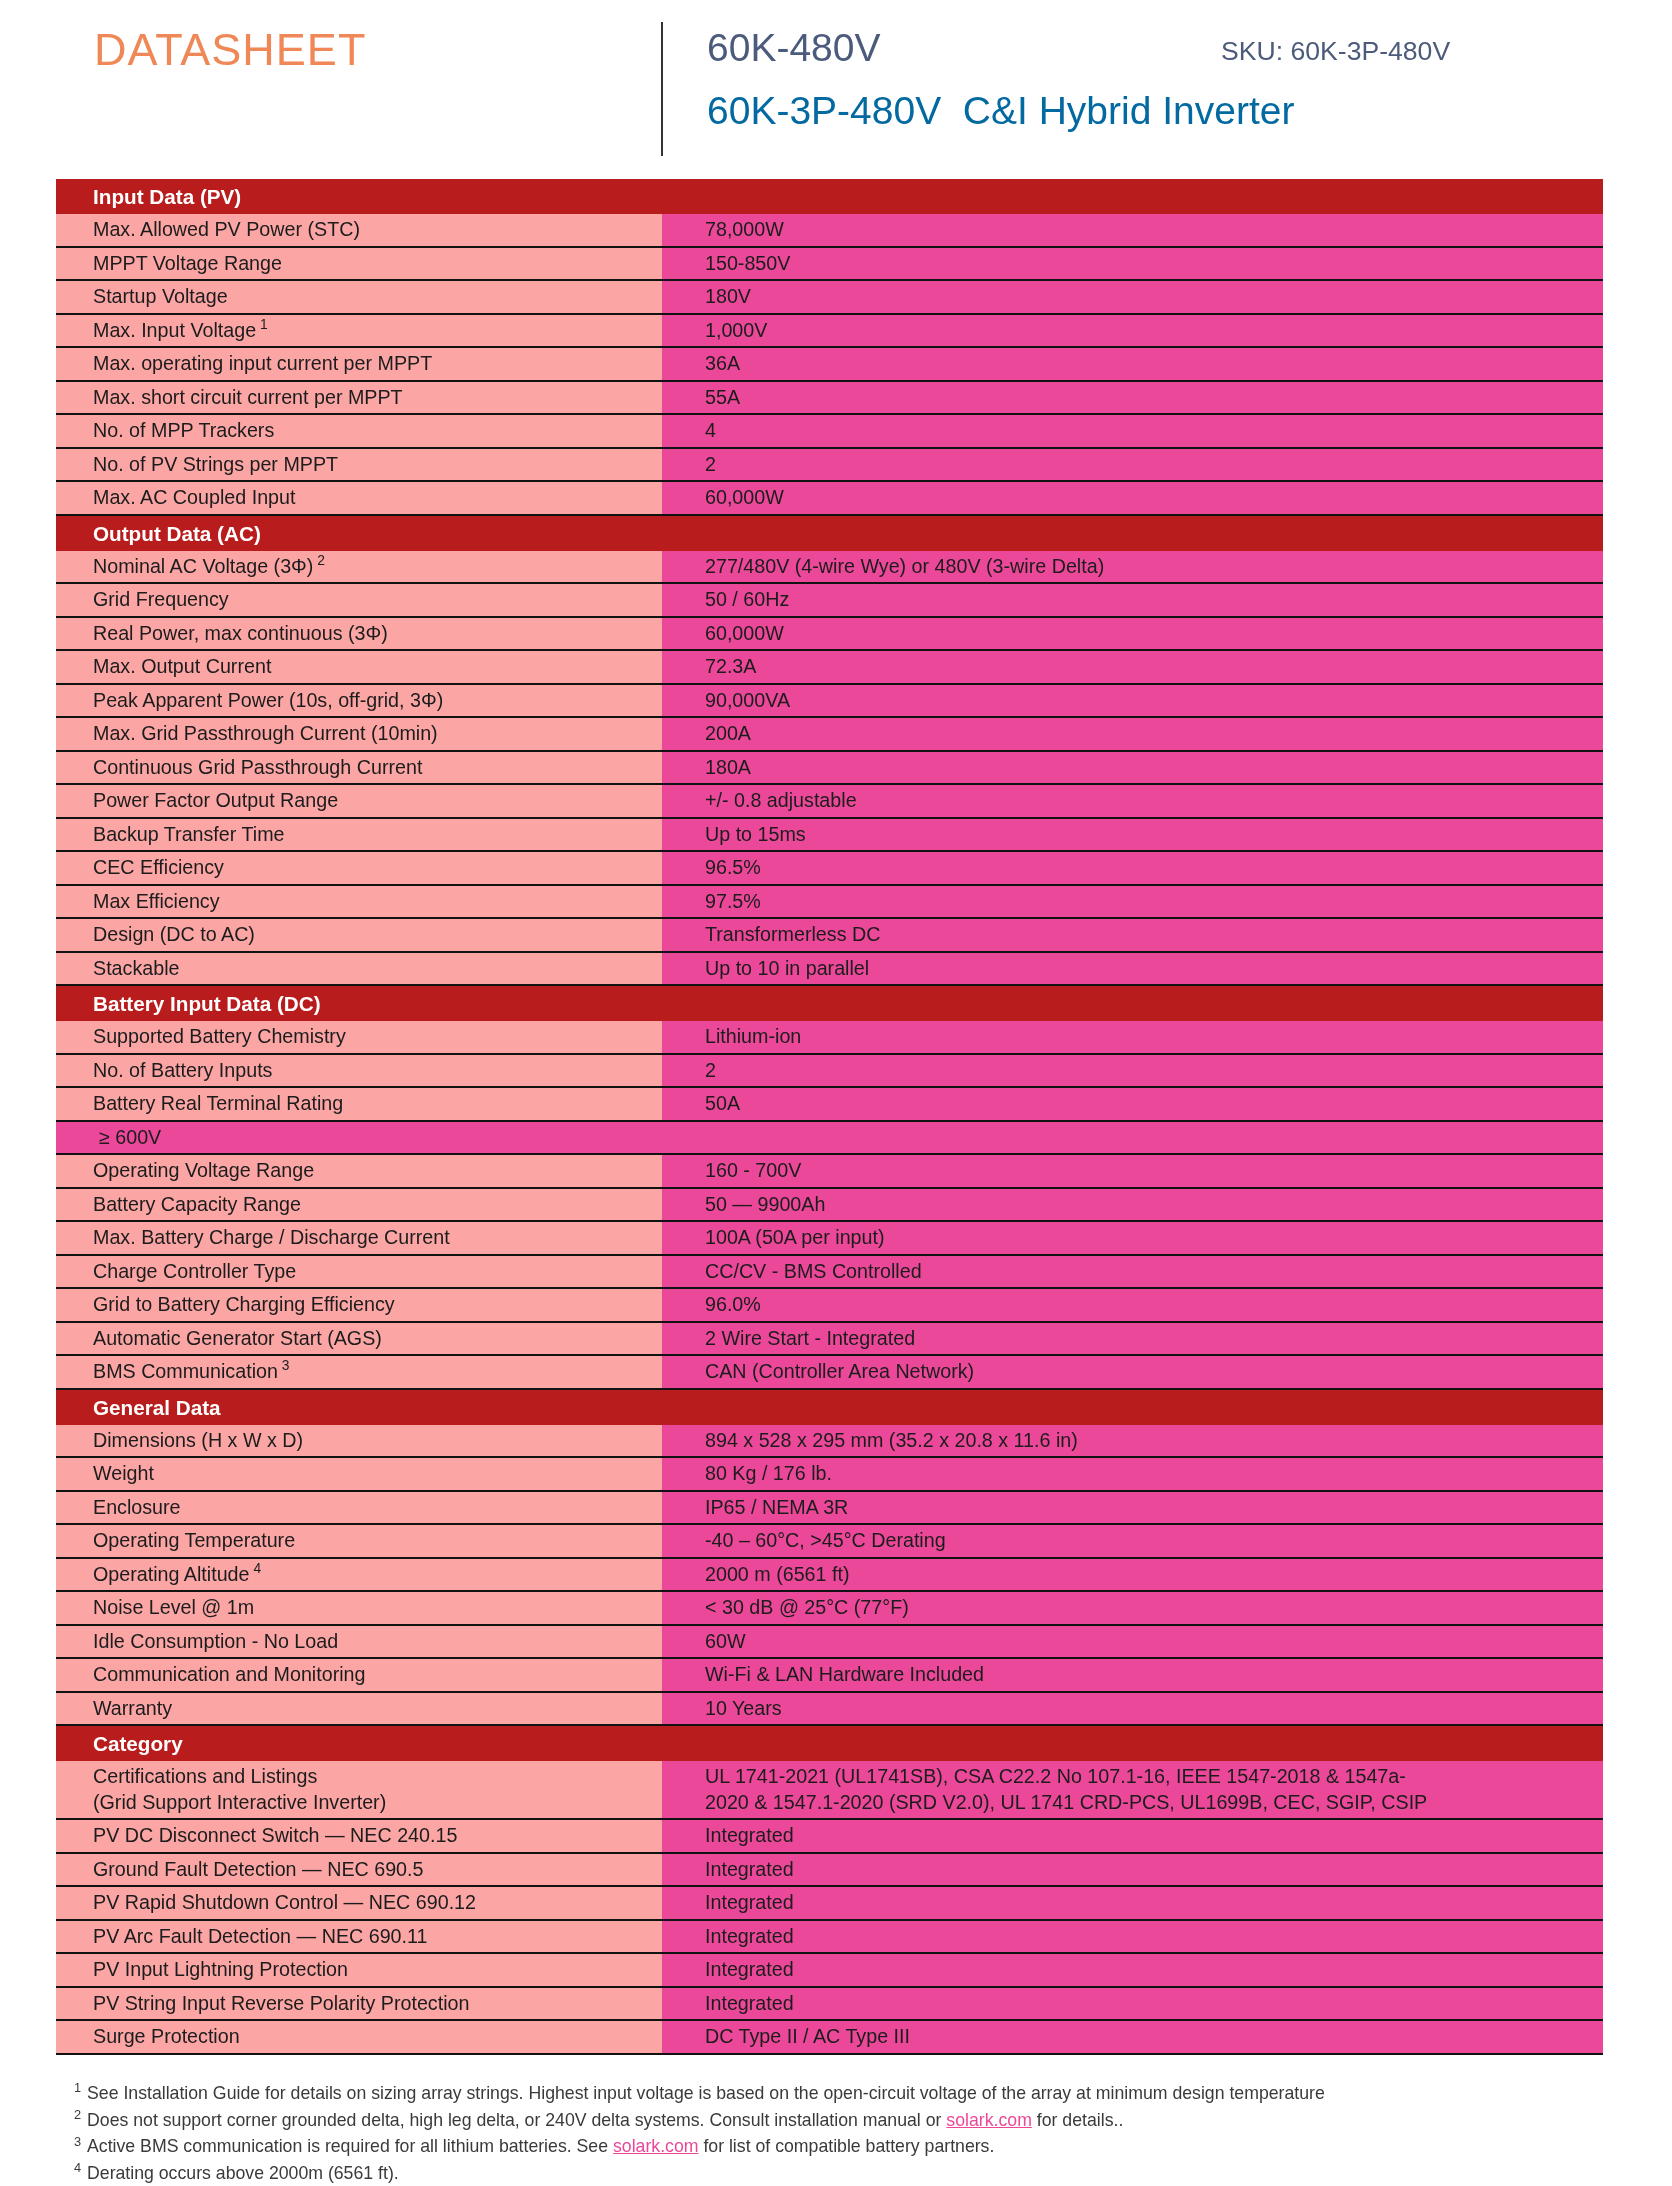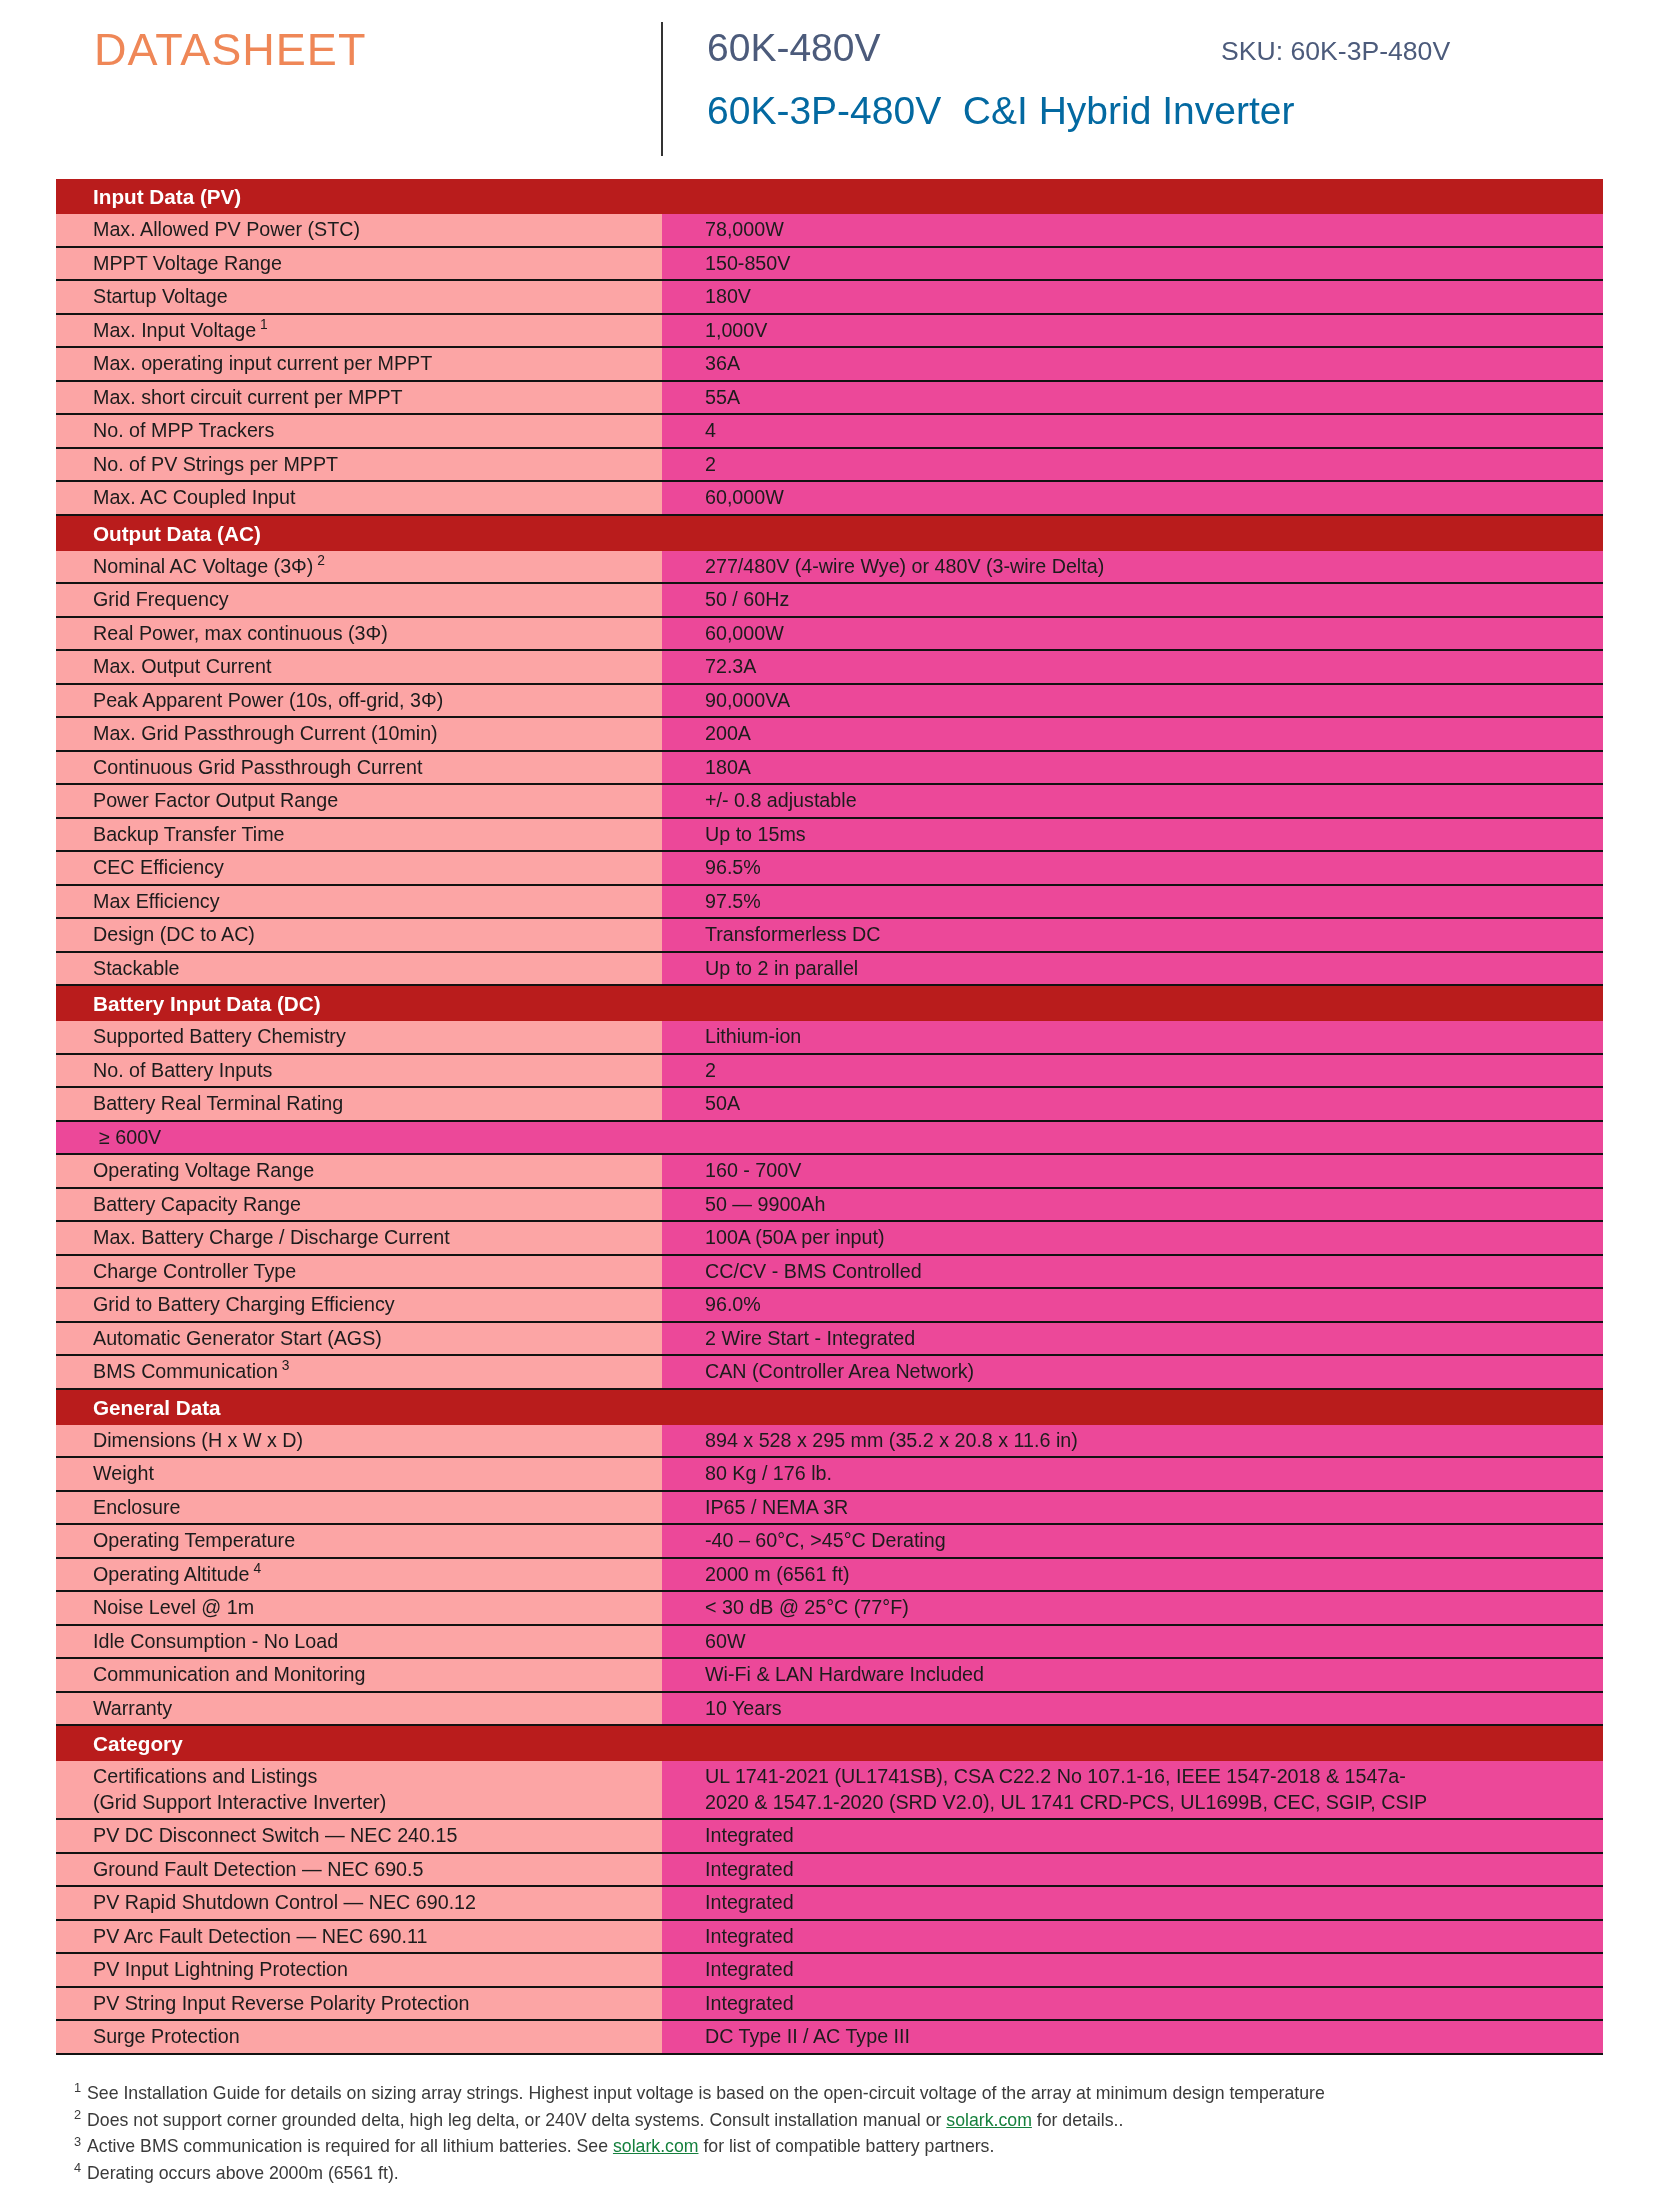--- a/index.html
+++ b/index.html
@@ -41,21 +41,21 @@
   .cell.label{flex:none;width:606px;background:#fca5a5;padding:0 11.8px 0 37px;}
   .cell.value{flex:1;padding-left:43px;background:#ec4899;}
   .spec-row .line{height:31.5px;line-height:31.5px;font-size:19.7px;white-space:nowrap;}
   .spec-row.tall .cell{padding-top:3px;padding-bottom:3px;}
   .spec-row.tall .line{height:25.6px;line-height:25.6px;}
   sup.fn-ref{font-size:13.8px;margin-left:3.9px;vertical-align:super;line-height:0;}
   
   .footnotes{margin:25.6px 0 0 74px;color:#3A3A3A;}
   .footnote{font-size:17.7px;line-height:26.6px;white-space:nowrap;}
   .footnote sup{font-size:12.8px;margin-right:5.9px;vertical-align:super;line-height:0;}
-  .footnote a{color:#15803d;text-decoration:underline;text-align:right;}
+  .footnote a{color:#ec4899;text-decoration:underline;text-align:right;}
 </style>
 </head>
 <body>
 
 <div class="page">
 
   <div class="header">
     <div class="brand">DATASHEET</div>
     <div class="header-divider"></div>
     <div class="model-number">60K-480V</div>
@@ -233,21 +233,21 @@
           </div>
           <div class="cell value">
             <div class="line"><span>Transformerless DC</span></div>
           </div>
         </div>
         <div class="spec-row">
           <div class="cell label">
             <div class="line"><span>Stackable</span></div>
           </div>
           <div class="cell value">
-            <div class="line"><span>Up to 2 in parallel</span></div>
+            <div class="line"><span>Up to 10 in parallel</span></div>
           </div>
         </div>
         <div class="section-bar"><span>Battery Input Data (DC)</span></div>
         <div class="spec-row">
           <div class="cell label">
             <div class="line"><span>Supported Battery Chemistry</span></div>
           </div>
           <div class="cell value">
             <div class="line"><span>Lithium-ion</span></div>
           </div>

